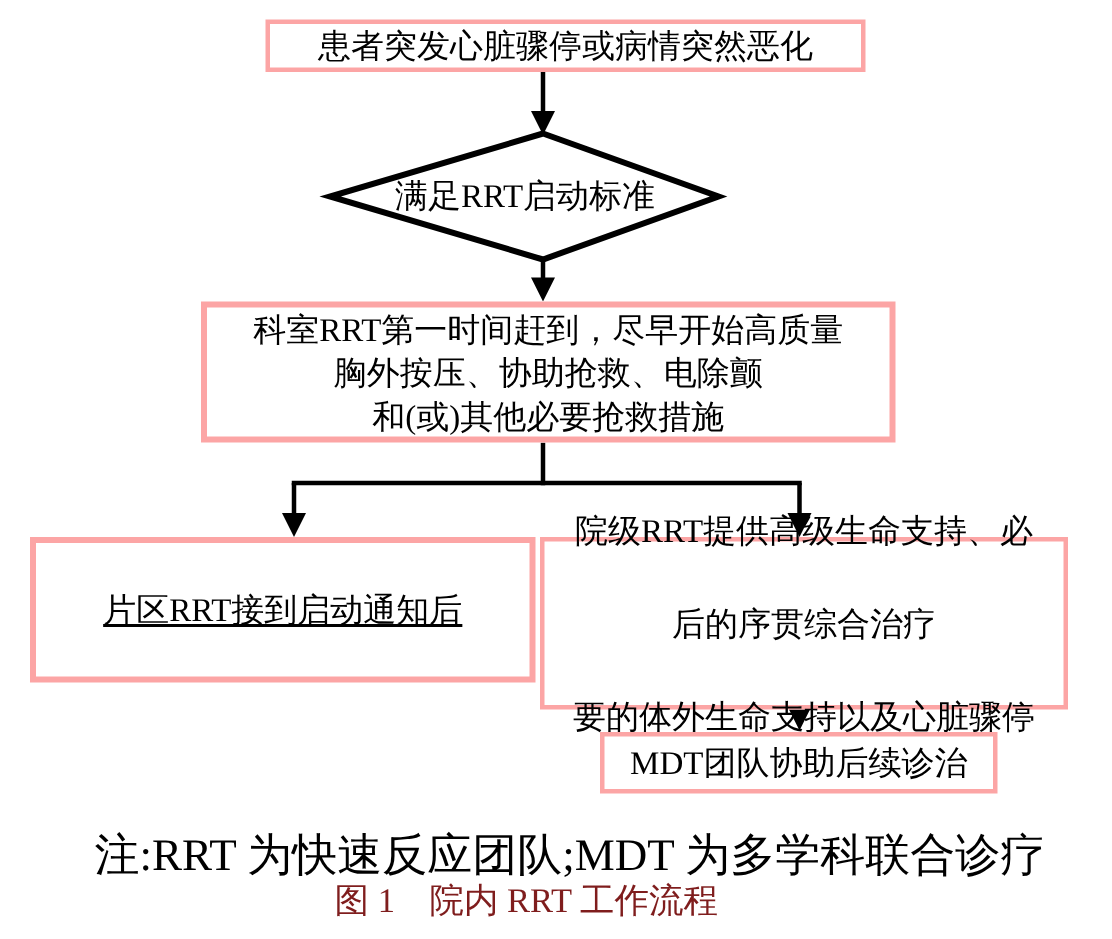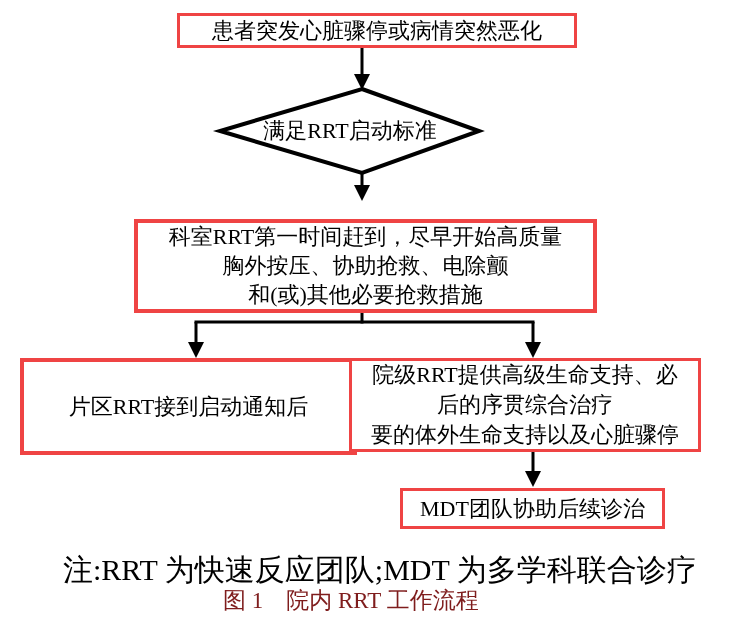--- a/index.html
+++ b/index.html
@@ -16,35 +16,35 @@
     overflow: hidden;
   }
   .connector-layer {
     position: absolute;
     left: 0; top: 0;
     width: 741px; height: 626px;
   }
   .node {
     position: absolute;
     background: #ffffff;
-    border: 3px solid #ef4444;
+    border: 3px solid #fca5a5;
     display: flex;
     flex-direction: column;
     align-items: center;
     justify-content: center;
     text-align: center;
     font-size: 22px;
     line-height: 30px;
     color: #000;
   }
   .node .line { display: block; white-space: nowrap; }
   .node-start    { left: 177px; top: 13px;  width: 400px; height: 35px; }
-  .node-dept     { left: 134px; top: 219px; width: 463px; height: 94px; border-width: 4px; line-height: 29px; justify-content: flex-end; }
-  .node-district { left: 20px;  top: 358px; width: 337px; height: 97px; border-width: 4px; line-height: 34px; }
-  .node-hospital { left: 349px; top: 358px; width: 352px; height: 94px; line-height: 30px; }
+  .node-dept     { left: 134px; top: 201px; width: 463px; height: 94px; border-width: 4px; line-height: 29px; }
+  .node-district { left: 20px;  top: 358px; width: 337px; height: 97px; border-width: 4px; line-height: 34px; text-decoration: underline; }
+  .node-hospital { left: 360px; top: 358px; width: 352px; height: 115px; line-height: 30px; gap: 32px; }
   .node-mdt      { left: 400px; top: 488px; width: 265px; height: 41px; justify-content: center; }
   .decision-label {
     position: absolute;
     left: 222px; top: 91px;
     width: 256px; height: 80px;
     display: flex;
     align-items: center;
     justify-content: center;
     text-align: right;
     font-size: 22px;

